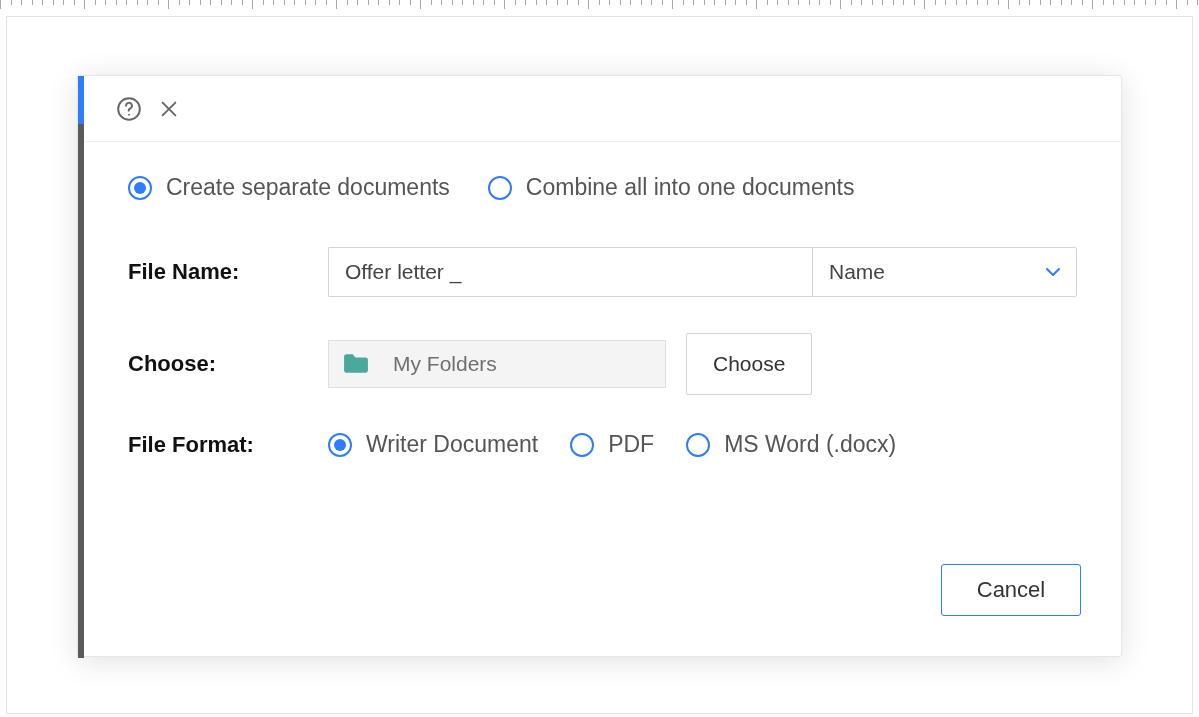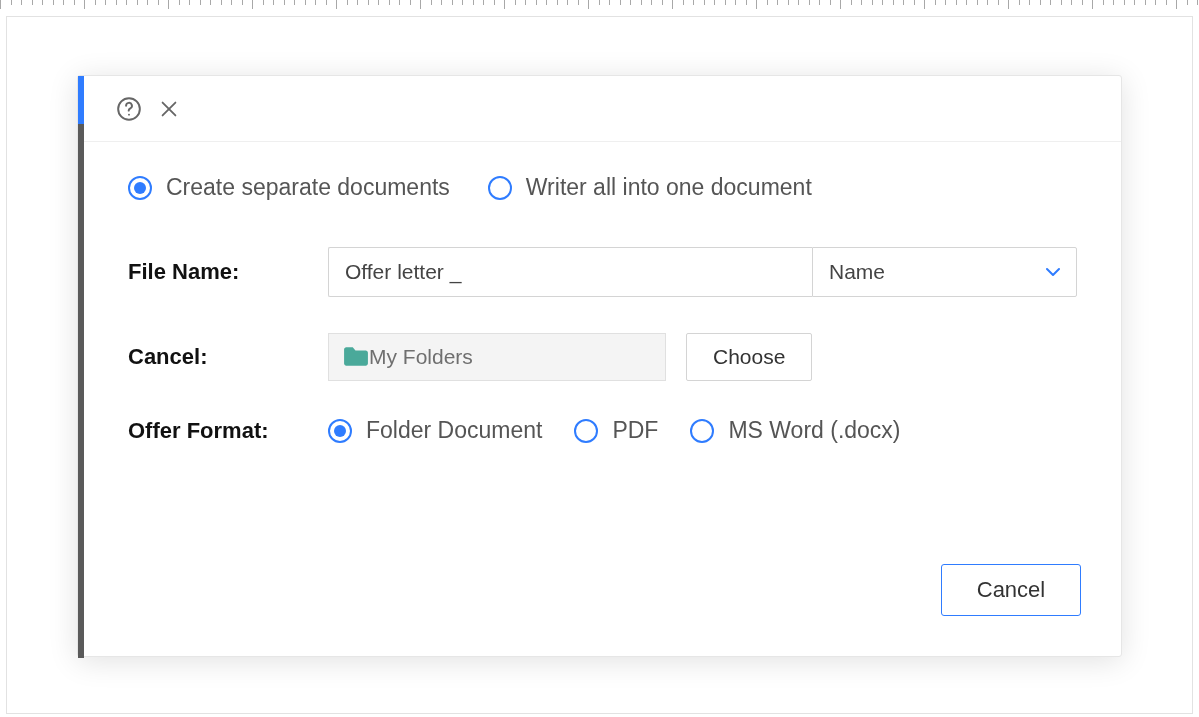--- a/index.html
+++ b/index.html
@@ -108,27 +108,27 @@
     color: #444;
     cursor: pointer;
     border-radius: 0 2px 2px 0;
   }
   .folder-box {
     width: 338px; height: 48px;
     border: 1px solid #e0e0e0;
     background: #f4f4f4;
     display: flex; align-items: center;
     padding: 0 14px;
-    gap: 0;
+    gap: 24px;
     color: #6f6f6f;
     font-size: 21px;
   }
   .choose-btn {
     margin-left: 20px;
-    height: 48px;
+    height: 62px;
     padding: 0 26px;
     border: 1px solid #d4d4d4;
     background: #fff;
     font-size: 21px;
     color: #333;
     cursor: pointer;
     border-radius: 2px;
   }
   .format-group { display: flex; align-items: center; gap: 32px; }
   .actions {
@@ -411,56 +411,56 @@
     <div class="body">
       <div class="radio-row">
         <div class="radio-item">
           <span class="radio-outer">
               <span class="radio-inner"></span>
             </span>
           <span class="radio-label">Create separate documents</span>
         </div>
         <div class="radio-item">
           <span class="radio-outer off"></span>
-          <span class="radio-label">Writer all into one document</span>
+          <span class="radio-label">Combine all into one documents</span>
         </div>
       </div>
 
       <div class="form-row">
         <div class="form-label">File Name:</div>
         <div class="fname-group">
           <input class="text-input" type="text" value="Offer letter _" style="">
           <div class="select">
             <span>Name</span>
             <svg width="14" height="10" viewBox="0 0 14 10">
               <path d="M1 2l6 6 6-6" fill="none" stroke="#2f7cff" stroke-width="2" stroke-linecap="round" stroke-linejoin="round"></path>
             </svg>
           </div>
         </div>
       </div>
 
       <div class="form-row">
-        <div class="form-label">Cancel:</div>
+        <div class="form-label">Choose:</div>
         <div class="folder-box">
           <svg class="folder-icon" viewBox="0 0 24 20">
             <path d="M1 3c0-1 1-2 2-2h6l2.5 3H21c1 0 2 1 2 2v10c0 1-1 2-2 2H3c-1 0-2-1-2-2V3z" fill="#4aa99a"></path>
           </svg>
           <span>My Folders</span>
         </div>
         <button class="choose-btn">Choose</button>
       </div>
 
       <div class="form-row">
-        <div class="form-label">Offer Format:</div>
+        <div class="form-label">File Format:</div>
         <div class="format-group">
           <div class="radio-item">
             <span class="radio-outer">
                 <span class="radio-inner"></span>
               </span>
-            <span class="radio-label">Folder Document</span>
+            <span class="radio-label">Writer Document</span>
           </div>
           <div class="radio-item">
             <span class="radio-outer off"></span>
             <span class="radio-label">PDF</span>
           </div>
           <div class="radio-item">
             <span class="radio-outer off"></span>
             <span class="radio-label">MS Word (.docx)</span>
           </div>
         </div>

